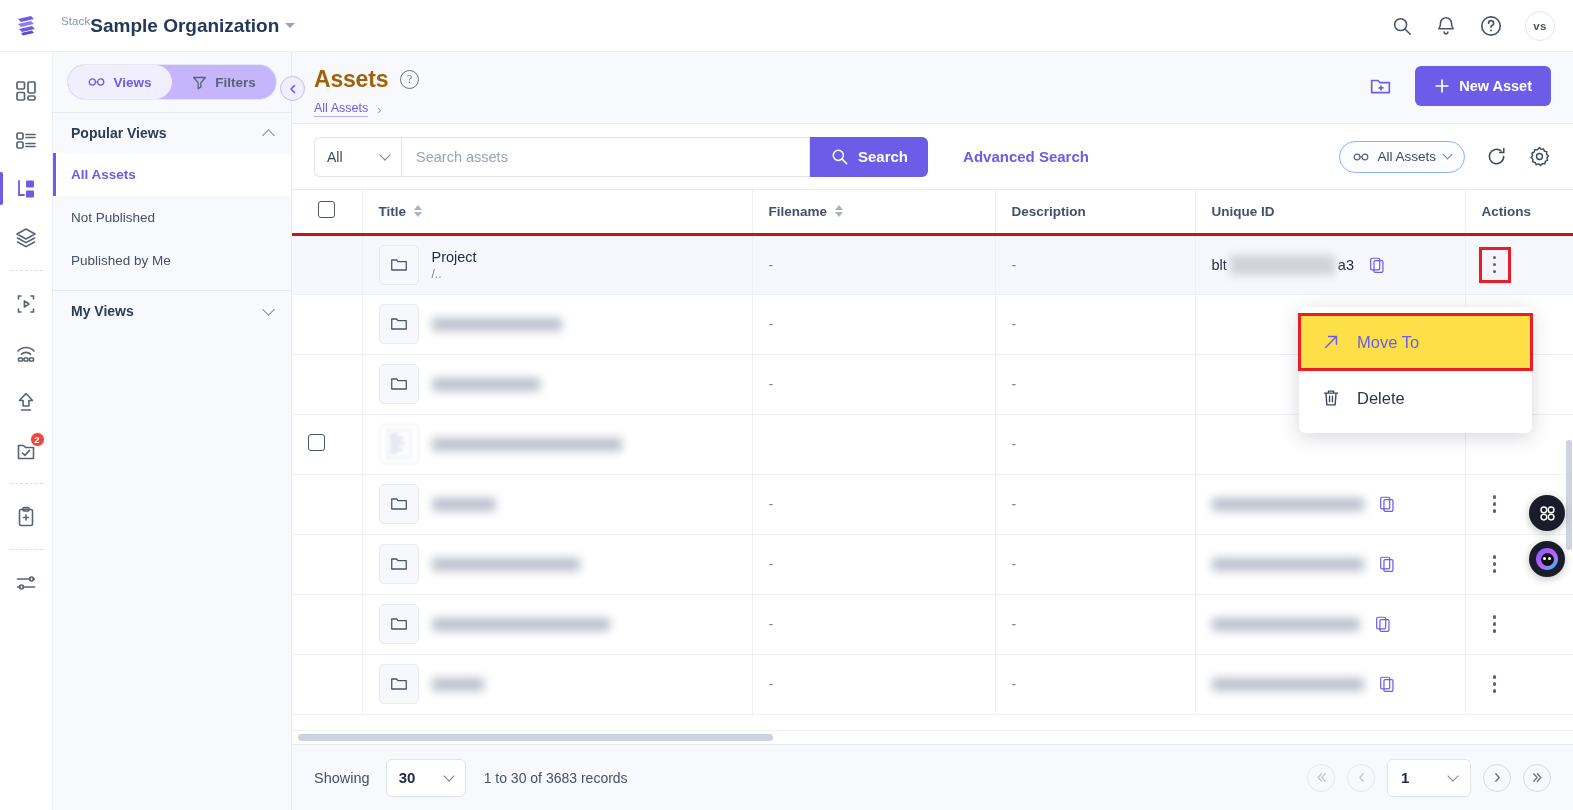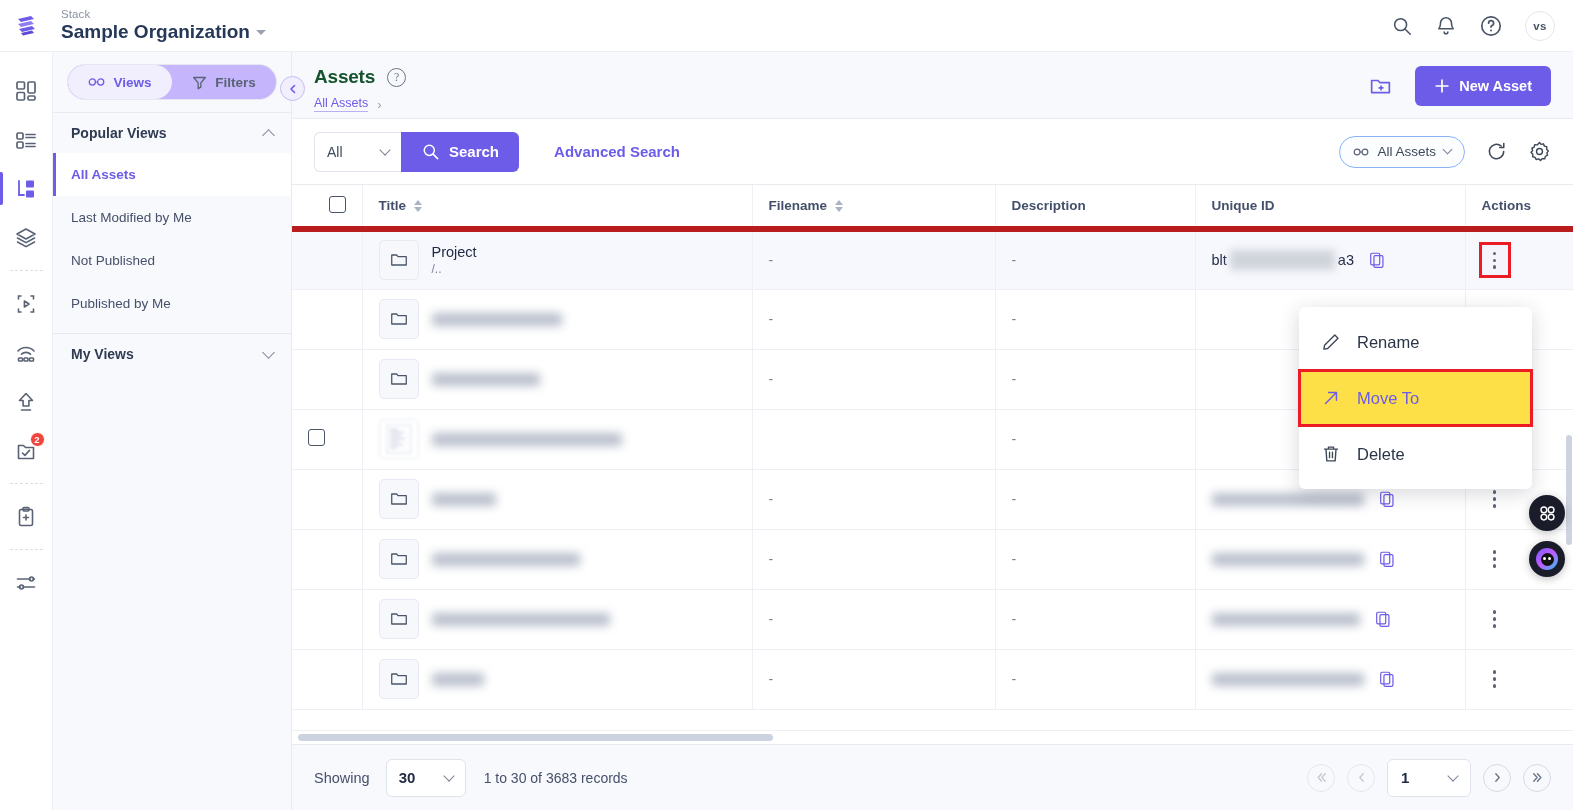--- a/index.html
+++ b/index.html
@@ -14,21 +14,21 @@
 
   
   .topbar {
     height: 52px; flex: 0 0 52px;
     background: #ffffff;
     display: flex; align-items: center;
     border-bottom: 1px solid #edeff4;
     position: relative; z-index: 40;
   }
   .brand-logo { width: 53px; display:flex; align-items:center; justify-content:center; }
-  .org-block { display: flex; flex-direction: column; justify-content: flex-end; line-height: 1.15; padding-left: 8px;}
+  .org-block { display: flex; flex-direction: row; justify-content: flex-end; line-height: 1.15; padding-left: 8px;}
   .org-stack { font-size: 11.5px; color: #8a93a5; letter-spacing: .1px; }
   .org-name { font-size: 19px; color: #253858; font-weight: bold; display: flex; align-items: center; gap: 6px; }
   .caret-sm { width:0;height:0;border-left:5px solid transparent;border-right:5px solid transparent;border-top:5px solid #9aa2b4; }
   .topbar-right { margin-left: auto; display: flex; align-items: center; gap: 22px; padding-right: 18px; }
   .icon-btn { display:flex; align-items:center; justify-content:center; cursor: pointer; }
   .avatar {
     width: 30px; height: 30px; border-radius: 50%;
     border: 1px solid #e3e6ee; background: #fff;
     display:flex; align-items:center; justify-content:center;
     font-size: 11.5px; font-weight: bold; color: #4a5568; letter-spacing:.3px;
@@ -93,21 +93,21 @@
   .view-item.active::before { content:""; position:absolute; left:0; top:0; bottom:0; width:3px; background:#6c5ce7; }
   .views-divider { border-top: 1px solid #e8eaf0; }
 
   
   .main { flex: 1; min-width: 0; display: flex; flex-direction: column; background: #ffffff; position: relative; }
   .page-head {
     background: #f8f9fc; border-bottom: 1px solid #e8eaf0;
     padding: 14px 22px 6px 22px; position: relative;
   }
   .title-row { display: flex; align-items: center; gap: 12px; }
-  .page-title { font-size: 19px; font-weight: bold; color: #14532d; letter-spacing: -.2px;}
+  .page-title { font-size: 23px; font-weight: bold; color: #a16207; letter-spacing: -.2px;}
   .help-circle {
     width: 19px; height: 19px; border-radius: 50%; border: 1.4px solid #6b7489;
     display:flex; align-items:center; justify-content:center; font-size: 12px; color:#6b7489; cursor: pointer;
     font-family: "Liberation Serif", serif;
   }
   .head-right { position: absolute; right: 22px; top: 14px; display: flex; align-items: center; gap: 22px; }
   .btn-primary {
     background: #6c5ce7; color: #fff; border: none; border-radius: 6px;
     height: 40px; padding: 0 19px; font-size: 14.5px; font-weight: bold;
     display: flex; align-items: center; gap: 9px; cursor: pointer;
@@ -153,22 +153,22 @@
   .view-chip {
     height: 32px; border: 1px solid #8ab4f8; border-radius: 18px;
     display: flex; align-items: center; gap: 8px; padding: 0 13px;
     font-size: 13.5px; color: #3e4859; background: #fbfdff; cursor: pointer;
   }
 
   
   .table-area { flex: 1; min-height: 0; position: relative; overflow: hidden; }
   table { width: 100%; border-collapse: collapse; table-layout: fixed; }
   thead th {
-    height: 44px; background: #fff; border-bottom: 6px solid #b91c1c;
-    font-size: 13.5px; color: #44506b; font-weight: bold; text-align: right;
+    height: 44px; background: #fff; border-bottom: 3px solid #b91c1c;
+    font-size: 13.5px; color: #44506b; font-weight: bold; text-align: center;
     padding: 0 16px; vertical-align: middle; border-right: 1px solid #eef0f5;
     position: relative;
   }
   thead th:last-child { border-right: none; }
   .th-inner { display: flex; align-items: center; gap: 8px; }
   .sort-ar { display:flex; flex-direction: column; gap:2px; cursor: pointer;}
   .ar-up { width:0;height:0;border-left:4px solid transparent;border-right:4px solid transparent;border-bottom:5px solid #aab2c3; }
   .ar-dn { width:0;height:0;border-left:4px solid transparent;border-right:4px solid transparent;border-top:5px solid #aab2c3; }
   tbody td {
     height: 60px; border-bottom: 1px solid #eef0f5; border-right: 1px solid #eef0f5;
@@ -415,23 +415,20 @@
       <div class="views-group-head">
         <span>Popular Views</span>
         <span class="chev up"></span>
       </div>
 
       <div class="views-list">
         <div class="view-item active">
           <span>All Assets</span>
         </div>
         <div class="view-item">
-          <span>Last Modified by Me</span>
-        </div>
-        <div class="view-item">
           <span>Not Published</span>
         </div>
         <div class="view-item">
           <span>Published by Me</span>
         </div>
       </div>
 
       <div class="views-divider"></div>
 
       <div class="views-group-head">
@@ -472,20 +469,23 @@
             </svg>
             <span>New Asset</span>
           </button>
         </div>
       </div>
 
       <div class="toolbar">
         <div class="scope-select">
           <span>All</span>
           <span class="chev down" style="width:8px;height:8px;"></span>
+        </div>
+        <div class="search-input-box">
+          <input type="text" value="" placeholder="Search assets" style="">
         </div>
         <button class="btn-search">
           <svg width="19" height="19" viewBox="0 0 24 24" fill="none" stroke="#fff" stroke-width="1.9">
             <circle cx="10.5" cy="10.5" r="6.4"></circle>
               <path d="M15.3 15.3 21 21" stroke-linecap="round"></path>
           </svg>
           <span>Search</span>
         </button>
         <span class="adv-search">Advanced Search</span>
 
@@ -897,26 +897,20 @@
             <svg width="13" height="13" viewBox="0 0 14 14" fill="none" stroke="#6b7489" stroke-width="1.5">
               <path d="M3 3 6.6 7 3 11M7 3l3.6 4L7 11" stroke-linecap="round" stroke-linejoin="round"></path>
             </svg>
           </span>
         </div>
       </div>
     </div>
   </div>
 
   <div class="ctx-menu">
-    <div class="ctx-item">
-      <svg width="20" height="20" viewBox="0 0 22 22" fill="none" stroke="#3e4859" stroke-width="1.5">
-        <path d="M15.2 3.3 18.7 6.8 7.4 18.1 3.2 18.8l.7-4.2Z" stroke-linejoin="round"></path>
-      </svg>
-      <span>Rename</span>
-    </div>
     <div class="ctx-item sel">
       <svg width="20" height="20" viewBox="0 0 22 22" fill="none" stroke="#6c5ce7" stroke-width="1.6">
         <path d="M5 17 17 5M8.4 5H17v8.6" stroke-linecap="round" stroke-linejoin="round"></path>
       </svg>
       <span>Move To</span>
     </div>
     <div class="ctx-item">
       <svg width="20" height="20" viewBox="0 0 22 22" fill="none" stroke="#3e4859" stroke-width="1.5">
         <path d="M3.8 5.6h14.4M8.2 5.6V3.4h5.6v2.2M5.5 5.6l.9 13h9.2l.9-13" stroke-linecap="round" stroke-linejoin="round"></path>
         <path d="M9.4 9v6M12.6 9v6" stroke-linecap="round"></path>

